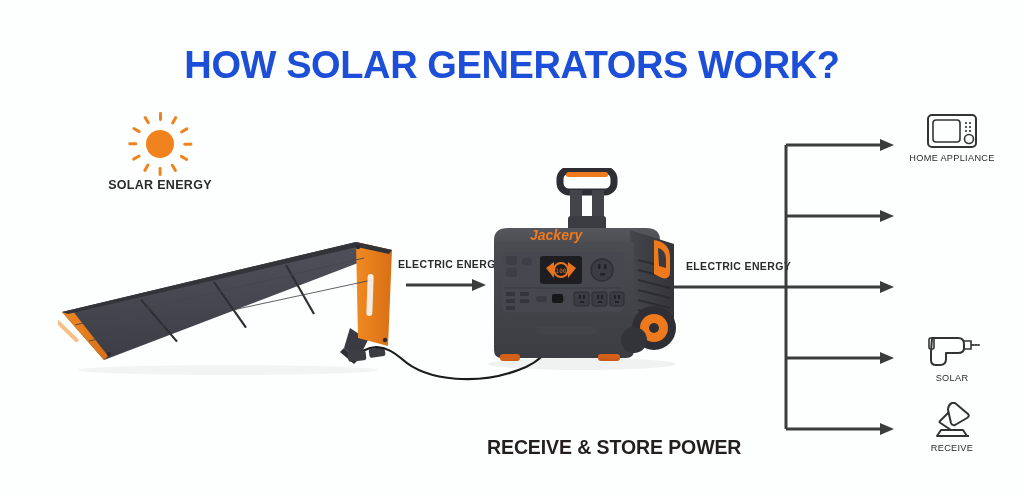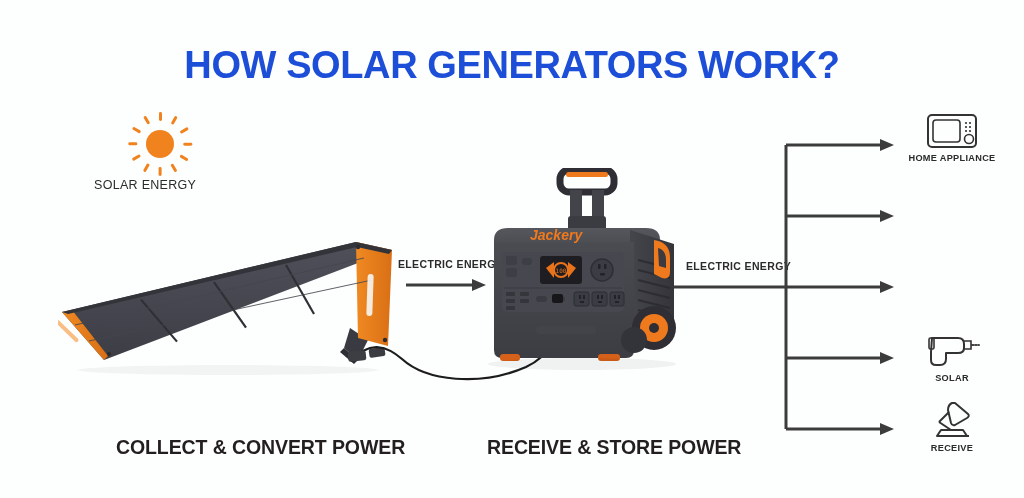--- a/index.html
+++ b/index.html
@@ -22,22 +22,22 @@
     font-family:"Liberation Sans", sans-serif;
   }
 
   
   #sun-block{position:absolute;left:94px;top:108px;width:132px;height:95px;}
   #sun-icon{position:absolute;left:34px;top:4px;width:64px;height:64px;}
   #sun-core{position:absolute;left:18px;top:18px;width:28px;height:28px;border-radius:50%;background:#f0831e;}
   .ray{position:absolute;left:31px;top:0px;width:2.6px;height:9px;border-radius:1.4px;background:#f0831e;
        transform-origin:1.3px 32px;}
   #solar-energy-label{
-    position:absolute;left:0;top:70px;width:132px;
-    font-size:12.5px;font-weight:normal;color:#2b2b2b;letter-spacing:0.3px;
+    position:absolute;left:0;top:70px;width:132px;text-align:center;
+    font-size:12.5px;font-weight:bold;color:#2b2b2b;letter-spacing:0.3px;
   }
 
   
   #panel-wrap{position:absolute;left:58px;top:228px;width:360px;height:160px;}
   #panel-wrap svg{display:block;}
 
   
   #arrow1{position:absolute;left:398px;top:258px;width:100px;height:40px;}
   #arrow1 .lab{font-size:10.5px;font-weight:bold;color:#2b2b2b;letter-spacing:0.35px;white-space:nowrap;}
 
@@ -52,21 +52,21 @@
   #energy2{position:absolute;left:686px;top:260px;font-size:10.5px;font-weight:bold;
            color:#2b2b2b;letter-spacing:0.35px;white-space:nowrap;}
 
   
   #tree{position:absolute;left:660px;top:120px;width:250px;height:340px;}
 
   
   .device{position:absolute;text-align:center;}
   .device .ic{margin:0 auto;display:block;}
   .device .lb{
-    font-size:9.2px;font-weight:bold;color:#2b2b2b;letter-spacing:0.3px;
+    font-size:9.2px;font-weight:normal;color:#2b2b2b;letter-spacing:0.3px;
     white-space:nowrap;margin-top:3px;
   }
 
   
   .caption{
     position:absolute;font-size:19.5px;font-weight:bold;color:#231f1f;
     letter-spacing:-0.1px;white-space:nowrap;
   }
   #cap1{left:116px;top:436px;}
   #cap2{left:487px;top:436px;}
@@ -327,16 +327,15 @@
     <svg class="ic" width="50" height="40" viewBox="0 0 50 40">
       <path d="M28 3 L41 14 Q43 16 40 18 L28 25 Q25 26 24 23 L21 10 Q21 5 25 3 Z" fill="none" stroke="#333" stroke-width="2" stroke-linejoin="round"></path>
       <path d="M22 12 L12 22" stroke="#333" stroke-width="2"></path>
       <path d="M12 22 L24 30" stroke="#333" stroke-width="2"></path>
       <path d="M14 30 L36 30 L40 36 L10 36 Z" fill="none" stroke="#333" stroke-width="2" stroke-linejoin="round"></path>
       <line x1="10" y1="36" x2="42" y2="36" stroke="#333" stroke-width="2"></line>
     </svg>
     <div class="lb">RECEIVE</div>
   </div>
 
-  <div class="caption" id="cap1">COLLECT &amp; CONVERT POWER</div>
   <div class="caption" id="cap2">RECEIVE &amp; STORE POWER</div>
 
 </div>
 
 </body></html>

